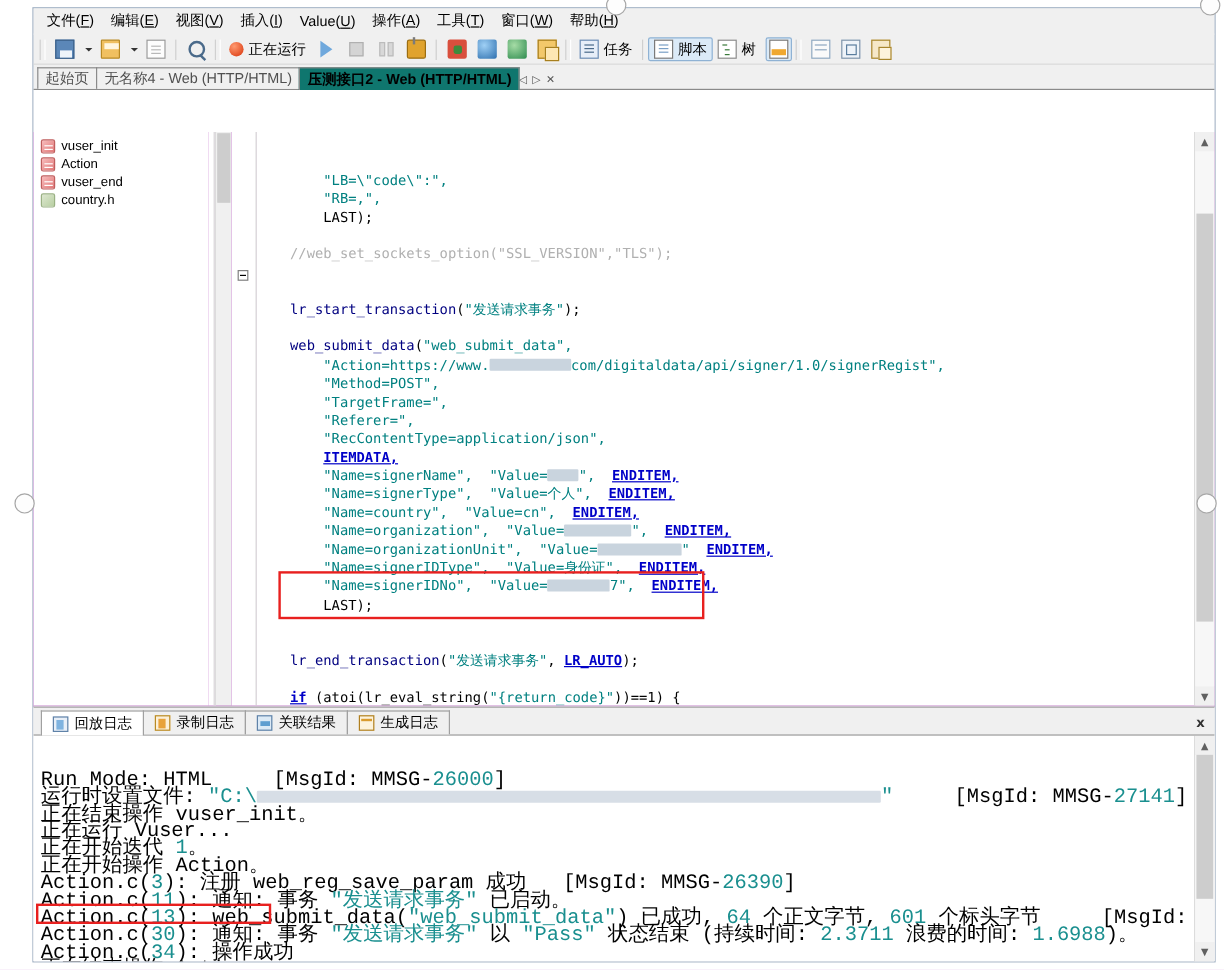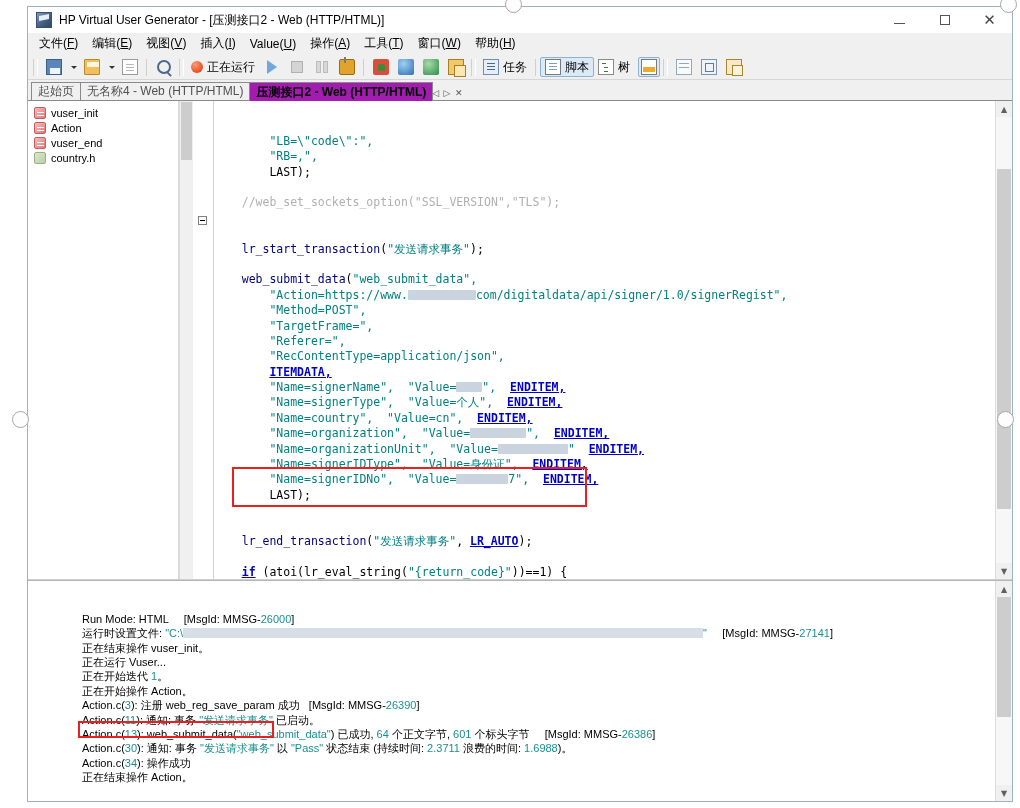--- a/index.html
+++ b/index.html
@@ -198,21 +198,21 @@
     font-size: 12px;
     border: 1px solid #8a8a8a;
     border-bottom: none;
     background: #f0f0f0;
     color: #505050;
     box-sizing: border-box;
     white-space: nowrap;
     margin-right: -1px;
   }
   .doctab.selected {
-    background: #a21caf;
+    background: #0f766e;
     color: #000000;
     font-weight: bold;
     height: 19px;
     z-index: 3;
     position: relative;
     margin-bottom: -1px;
   }
   .nav-arrow { font-family: "DejaVu Sans", sans-serif; font-size: 9px; color:#555; }
 
   
@@ -221,20 +221,21 @@
     display: flex; flex-direction: column;
     min-height: 0;
     background: #ffffff;
   }
   .editor-row {
     display: flex;
     height: 478px;
     flex: none;
     background: #a21caf;
     border-bottom: 1px solid #cfcfcf;
+    margin-top: 35px;
   }
   .explorer {
     width: 142px;
     background: #ffffff;
     flex: none;
     padding: 4px 0 0 4px;
     overflow: hidden;
   }
   .tree-item {
     display: flex; align-items: center;
@@ -404,27 +405,26 @@
   .logbody-wrap {
     flex: 1 1 auto;
     display: flex;
     min-height: 0;
     background: #ffffff;
   }
   .logbody {
     flex: 1 1 auto;
     position: relative;
     overflow: hidden;
-    font-family: Liberation Sans, sans-serif;
-    font-size: 11px;
+    font-family: Liberation Mono, monospace;
+    font-size: 17px;
     line-height: 14.4px;
     padding: 2px 0 0 6px;
     white-space: pre;
     color: #000000;
-    margin-left: 48px;
   }
   .log-line { height: 14.4px; white-space: pre; }
   .lg-teal { color: #1a8f8f; }
   .log-vscroll {
     width: 16px; flex: none;
     background: #f0f0f0;
     border-left: 1px solid #dcdcdc;
     display: flex; flex-direction: column;
   }
 
@@ -462,35 +462,20 @@
   <div class="grip-dots">
     <i></i>
       <i></i>
       <i></i>
       <i></i>
   </div>
   <div class="mini-handle"></div>
 
   <div class="window">
 
-    <div class="titlebar">
-      <div class="title-icon"></div>
-      <div class="title-text">HP Virtual User Generator - [压测接口2 - Web (HTTP/HTML)]</div>
-      <div class="win-buttons">
-        <div class="win-btn">
-            <span class="glyph-min"></span>
-          </div>
-        <div class="win-btn">
-            <span class="glyph-max"></span>
-          </div>
-        <div class="win-btn">
-            <span class="glyph-close">✕</span>
-          </div>
-      </div>
-    </div>
 
     <div class="menubar">
       <div class="menu-item"><span>文件(</span><u>F</u><span>)</span></div>
       <div class="menu-item"><span>编辑(</span><u>E</u><span>)</span></div>
       <div class="menu-item"><span>视图(</span><u>V</u><span>)</span></div>
       <div class="menu-item"><span>插入(</span><u>I</u><span>)</span></div>
       <div class="menu-item"><span>Value(</span><u>U</u><span>)</span></div>
       <div class="menu-item"><span>操作(</span><u>A</u><span>)</span></div>
       <div class="menu-item"><span>工具(</span><u>T</u><span>)</span></div>
       <div class="menu-item"><span>窗口(</span><u>W</u><span>)</span></div>
@@ -631,20 +616,39 @@
         <div class="code-vscroll">
           <div class="sb-arrow">▲</div>
           <div class="sb-track">
             <div class="sb-thumb" style="top:52px; height:340px;"></div>
           </div>
           <div class="sb-arrow">▼</div>
         </div>
       </div>
 
       <div class="logpanel">
+        <div class="logtabs">
+          <div class="logtab selected">
+            <span class="ic ic-replay"></span>
+            <span>回放日志</span>
+          </div>
+          <div class="logtab">
+            <span class="ic ic-record"></span>
+            <span>录制日志</span>
+          </div>
+          <div class="logtab">
+            <span class="ic ic-correl"></span>
+            <span>关联结果</span>
+          </div>
+          <div class="logtab">
+            <span class="ic ic-gen"></span>
+            <span>生成日志</span>
+          </div>
+          <div class="logtabs-close">x</div>
+        </div>
 
         <div class="logbody-wrap">
           <div class="logbody">
             <div id="log-lines"><div class="log-line"><span class="">Run Mode: HTML</span><span class="">     [MsgId: MMSG-</span><span class="lg-teal">26000</span><span class="">]</span></div><div class="log-line"><span class="">运行时设置文件: </span><span class="lg-teal">"C:\</span><span class="redact lite" style="width: 520px;"></span><span class="lg-teal">"</span><span class="">     [MsgId: MMSG-</span><span class="lg-teal">27141</span><span class="">]</span></div><div class="log-line"><span class="">正在结束操作 vuser_init。</span></div><div class="log-line"><span class="">正在运行 Vuser...</span></div><div class="log-line"><span class="">正在开始迭代 </span><span class="lg-teal">1</span><span class="">。</span></div><div class="log-line"><span class="">正在开始操作 Action。</span></div><div class="log-line"><span class="">Action.c(</span><span class="lg-teal">3</span><span class="">): 注册 web_reg_save_param 成功   [MsgId: MMSG-</span><span class="lg-teal">26390</span><span class="">]</span></div><div class="log-line"><span class="">Action.c(</span><span class="lg-teal">11</span><span class="">): 通知: 事务 </span><span class="lg-teal">"发送请求事务"</span><span class=""> 已启动。</span></div><div class="log-line"><span class="">Action.c(</span><span class="lg-teal">13</span><span class="">): web_submit_data(</span><span class="lg-teal">"web_submit_data"</span><span class="">) 已成功, </span><span class="lg-teal">64</span><span class=""> 个正文字节, </span><span class="lg-teal">601</span><span class=""> 个标头字节     [MsgId: MMSG-</span><span class="lg-teal">26386</span><span class="">]</span></div><div class="log-line"><span class="">Action.c(</span><span class="lg-teal">30</span><span class="">): 通知: 事务 </span><span class="lg-teal">"发送请求事务"</span><span class=""> 以 </span><span class="lg-teal">"Pass"</span><span class=""> 状态结束 (持续时间: </span><span class="lg-teal">2.3711</span><span class=""> 浪费的时间: </span><span class="lg-teal">1.6988</span><span class="">)。</span></div><div class="log-line"><span class="">Action.c(</span><span class="lg-teal">34</span><span class="">): 操作成功</span></div><div class="log-line"><span class="">正在结束操作 Action。</span></div></div>
             <div class="redbox" style="left:2px; top:140px; width:196px; height:17px;"></div>
           </div>
           <div class="log-vscroll">
             <div class="sb-arrow">▲</div>
             <div class="sb-track">
               <div class="sb-thumb" style="top:0px; height:120px;"></div>

